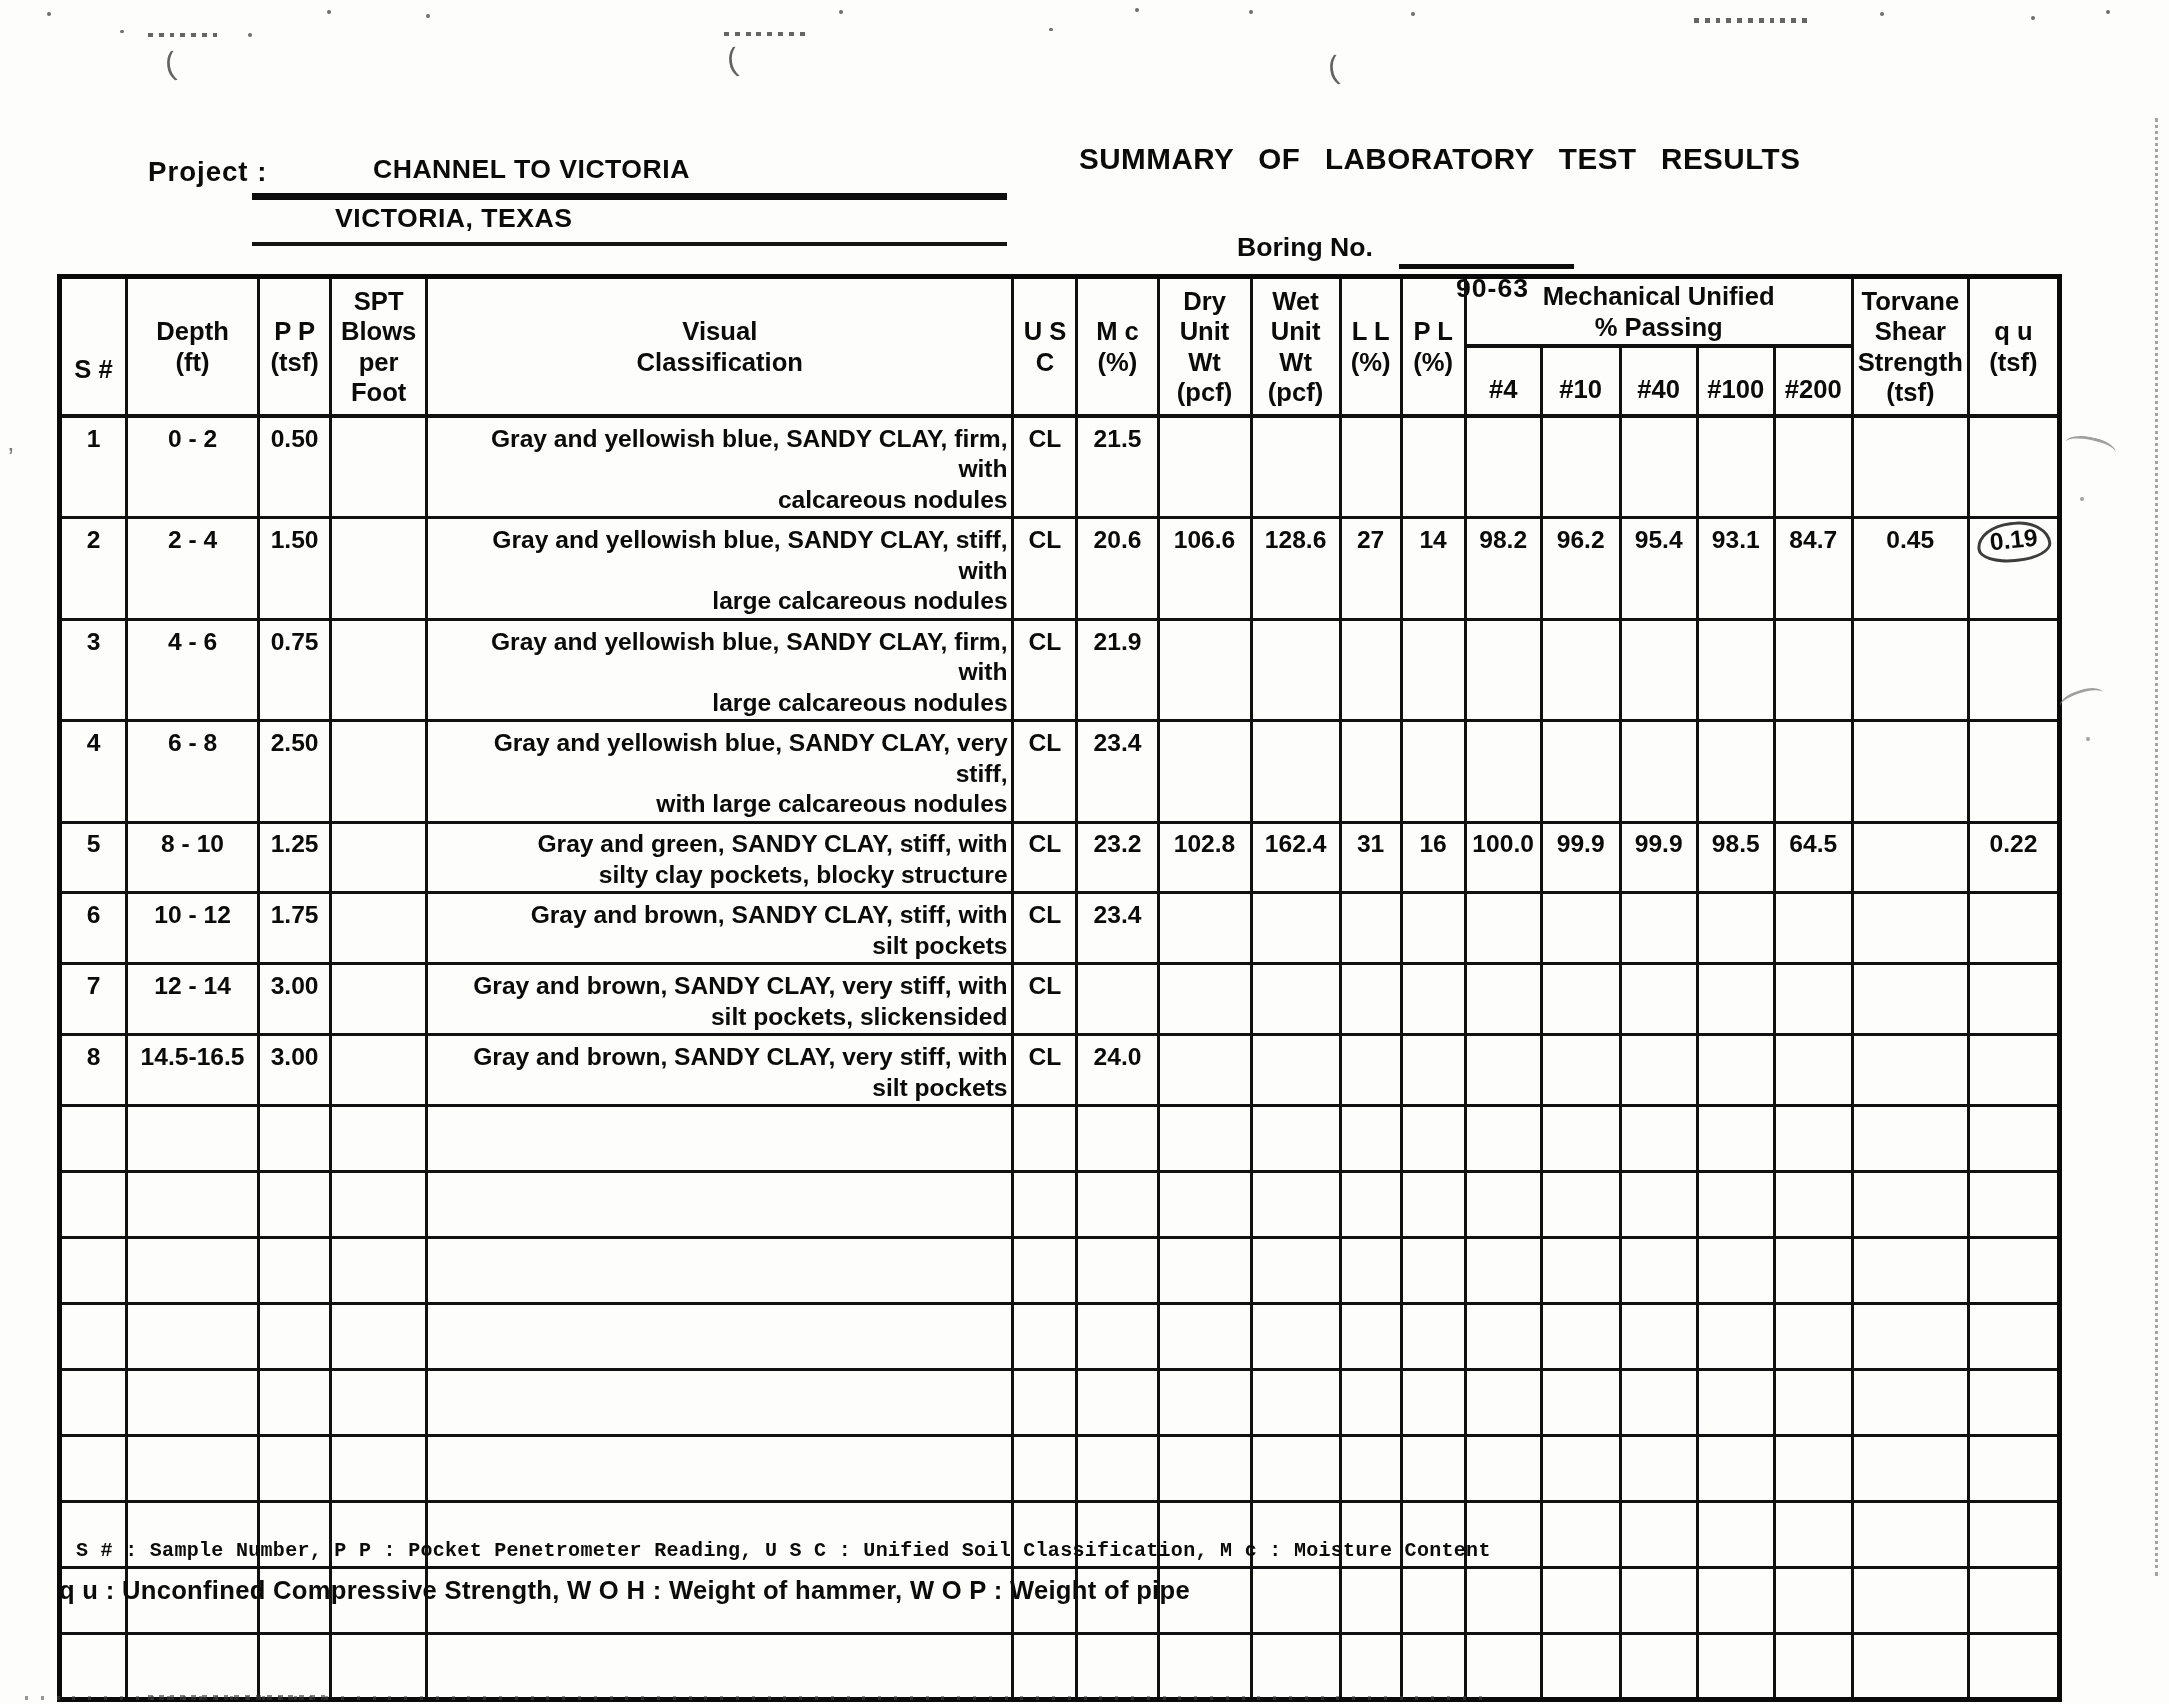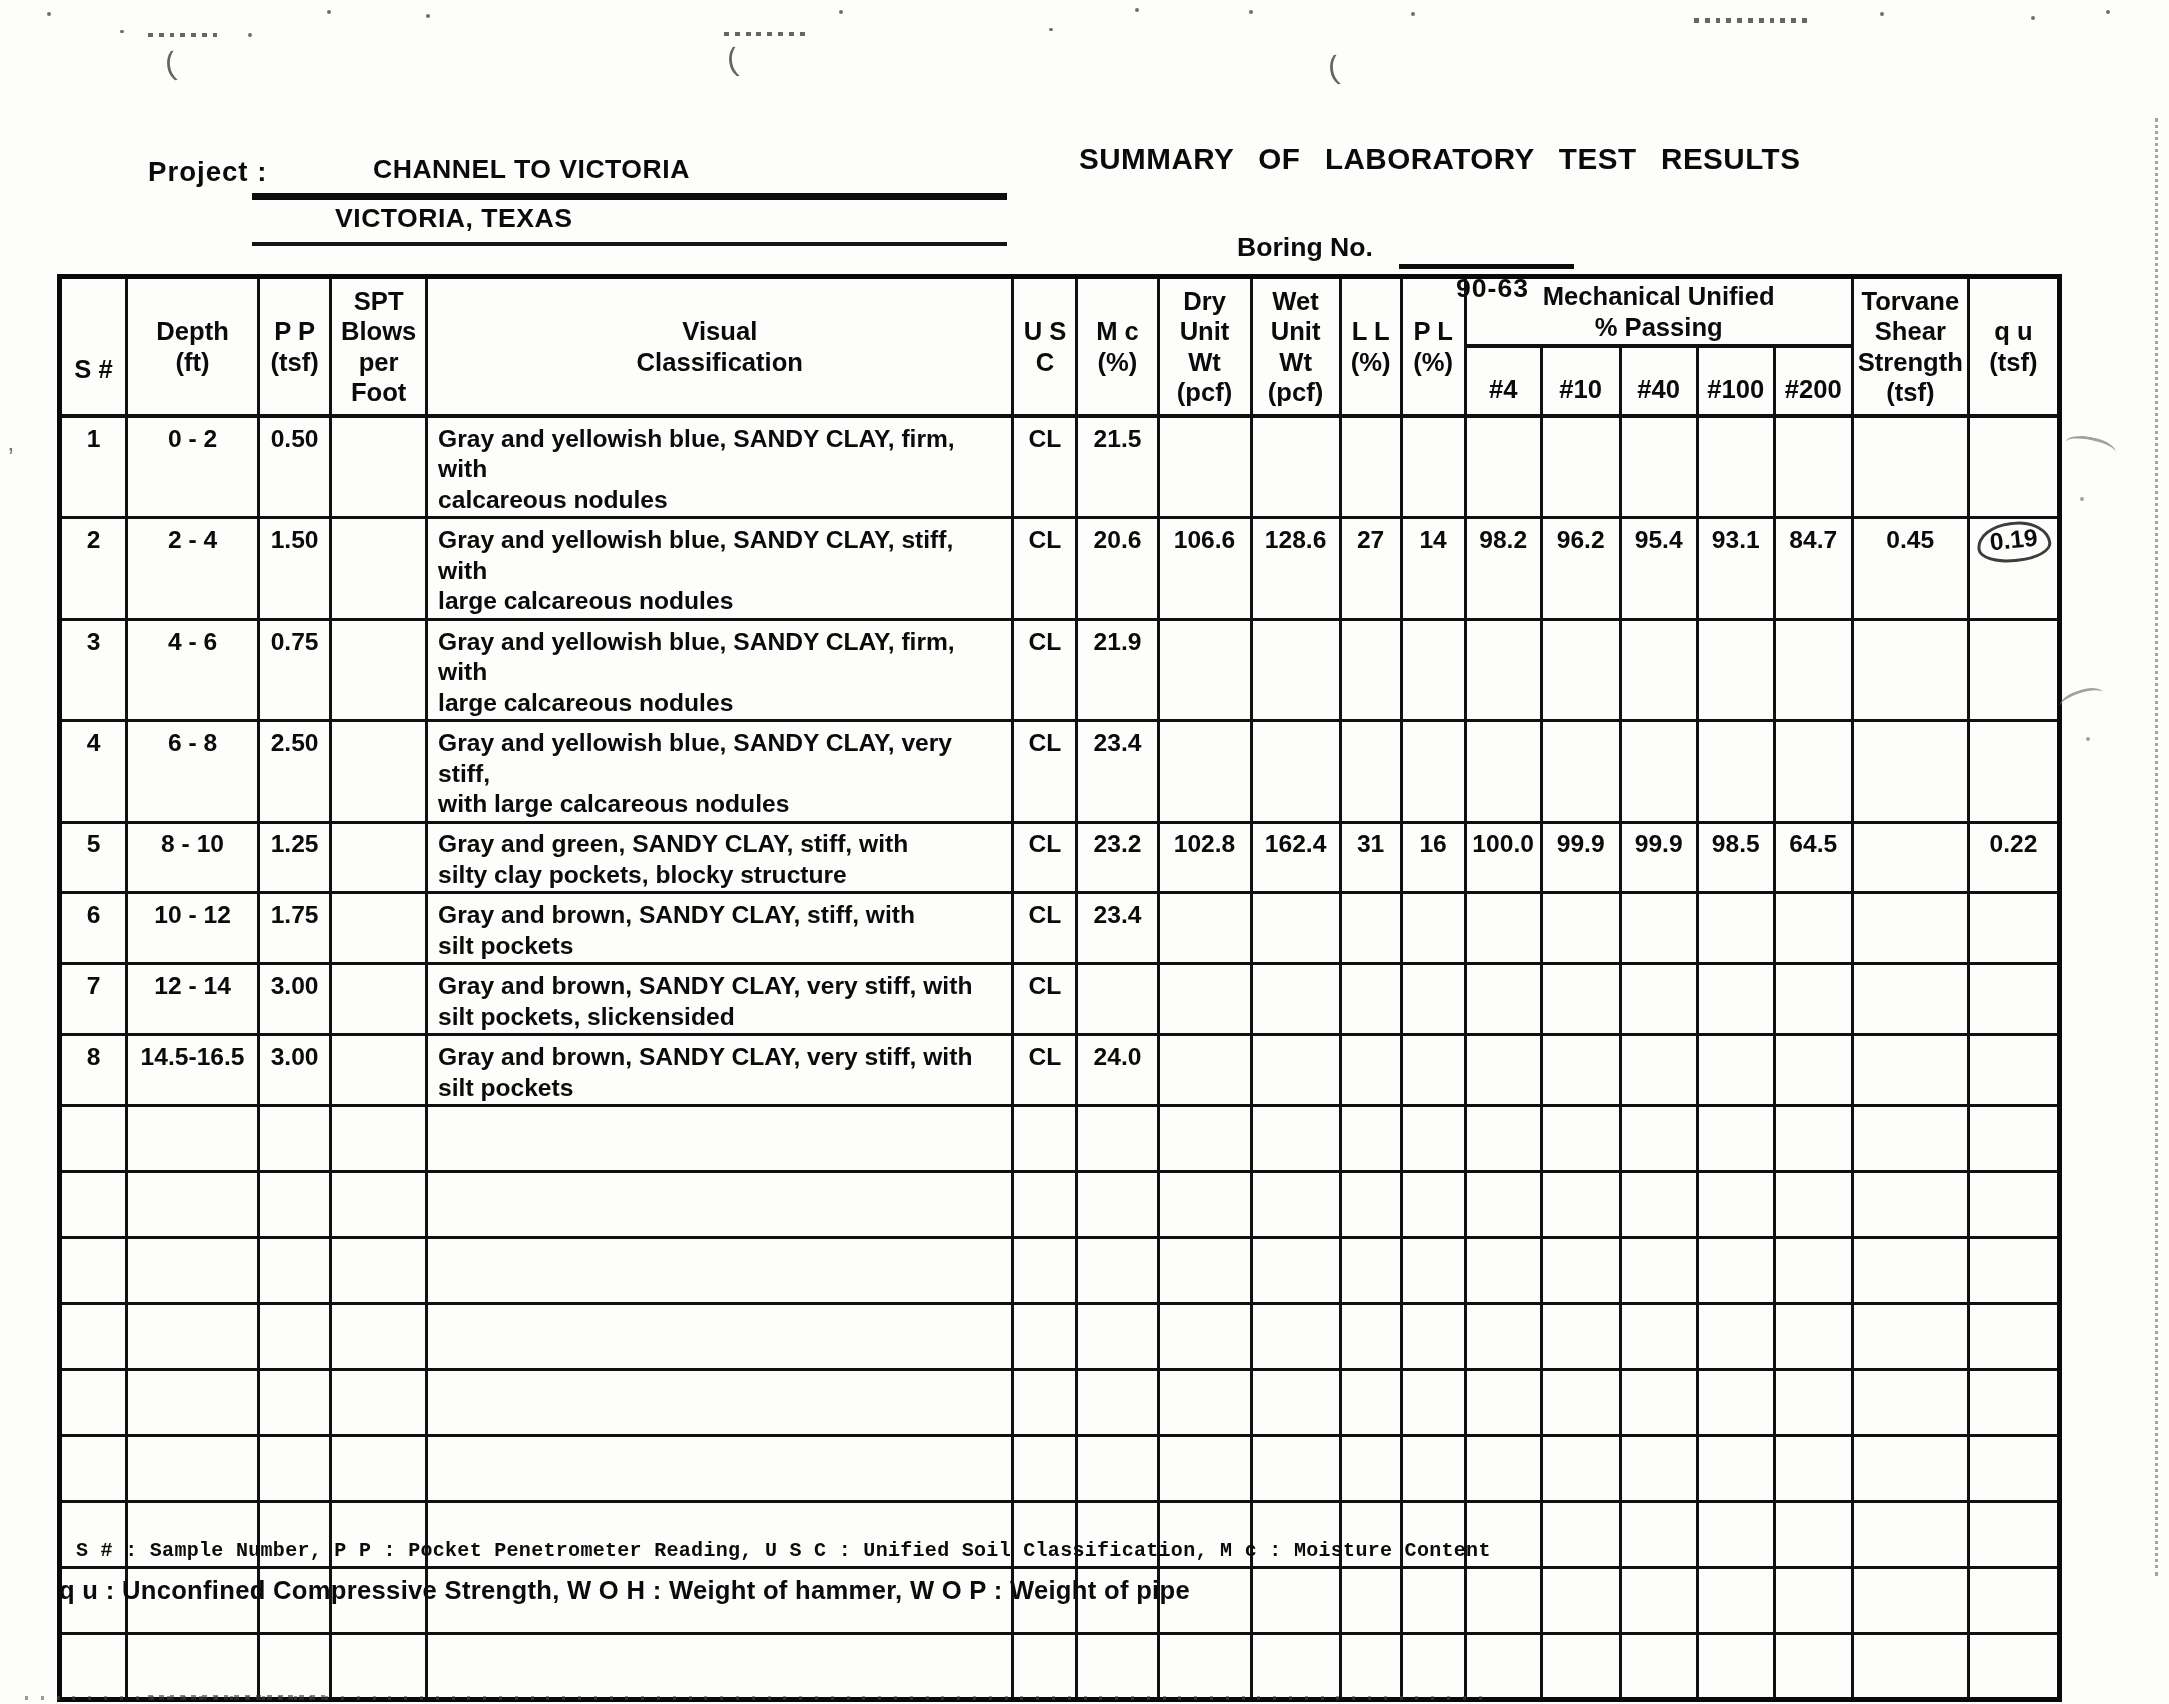--- a/index.html
+++ b/index.html
@@ -37,21 +37,21 @@
   .doc-table thead tr.h1{height:63px;}
   .doc-table thead tr.h2{height:70px;}
   .doc-table thead th.bottom{vertical-align:bottom;padding-bottom:9.9px;}
   .doc-table thead th.s-head{vertical-align:bottom;padding-bottom:29.6px;}
   .doc-table tbody tr{height:66px;}
   .doc-table tbody td{
     font-size:24.6px;font-weight:bold;line-height:30.5px;
     text-align:center;vertical-align:top;padding-top:5.9px;
   }
   .doc-table tbody td.visual{
-    text-align:left;padding-left:9.9px;padding-right:3.9px;white-space:pre-line;
+    text-align:right;padding-left:9.9px;padding-right:3.9px;white-space:pre-line;
   }
   .circled{
     display:inline-block;padding:0 9.9px 3.9px 9.9px;margin-top:-3px;
     border:3px solid #3d3d3d;
     border-radius:50% 50% 48% 52% / 60% 64% 40% 42%;
     transform:rotate(-6deg);
   }
   
   .footnote1{left:76px;top:1539px;font-size:20px;font-weight:bold;letter-spacing:0.3px;font-family:Liberation Mono, monospace;}
   .footnote2{left:59px;top:1576px;font-size:25.6px;font-weight:bold;letter-spacing:0.3px;}

